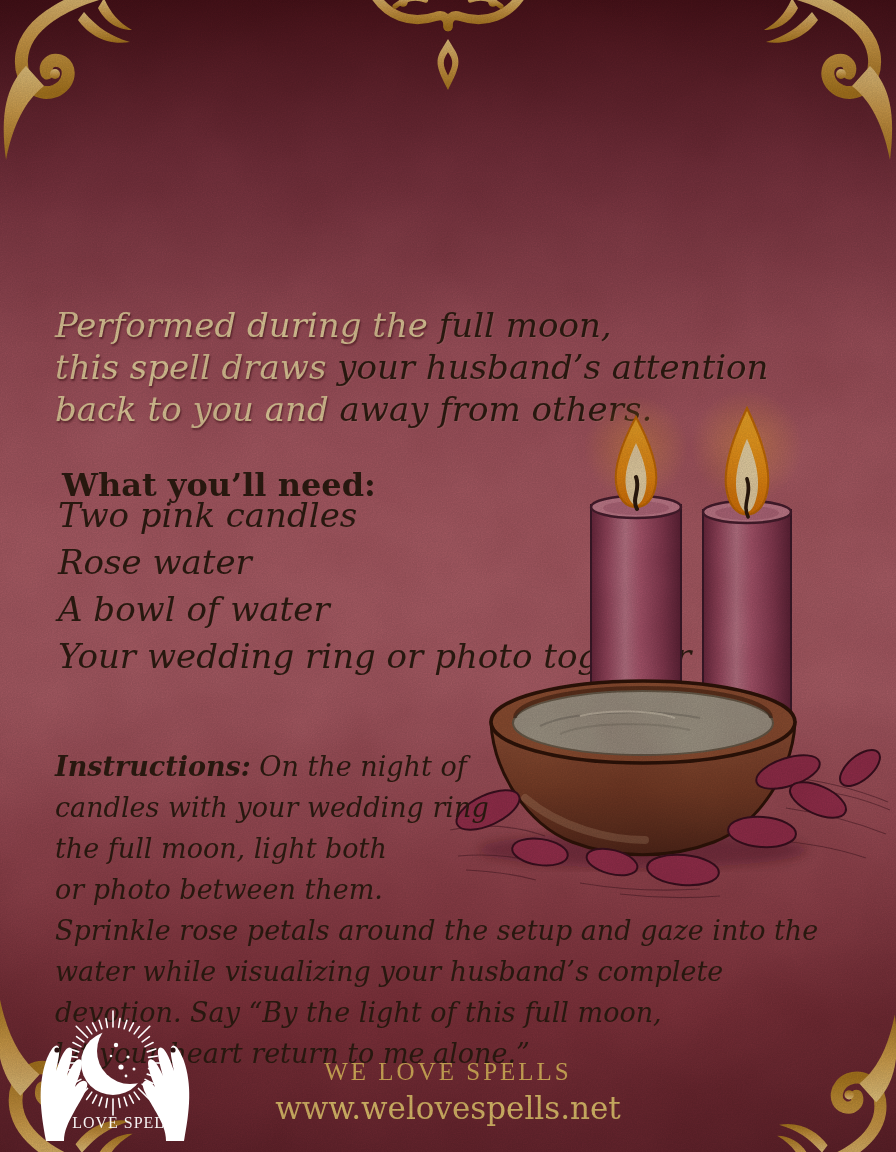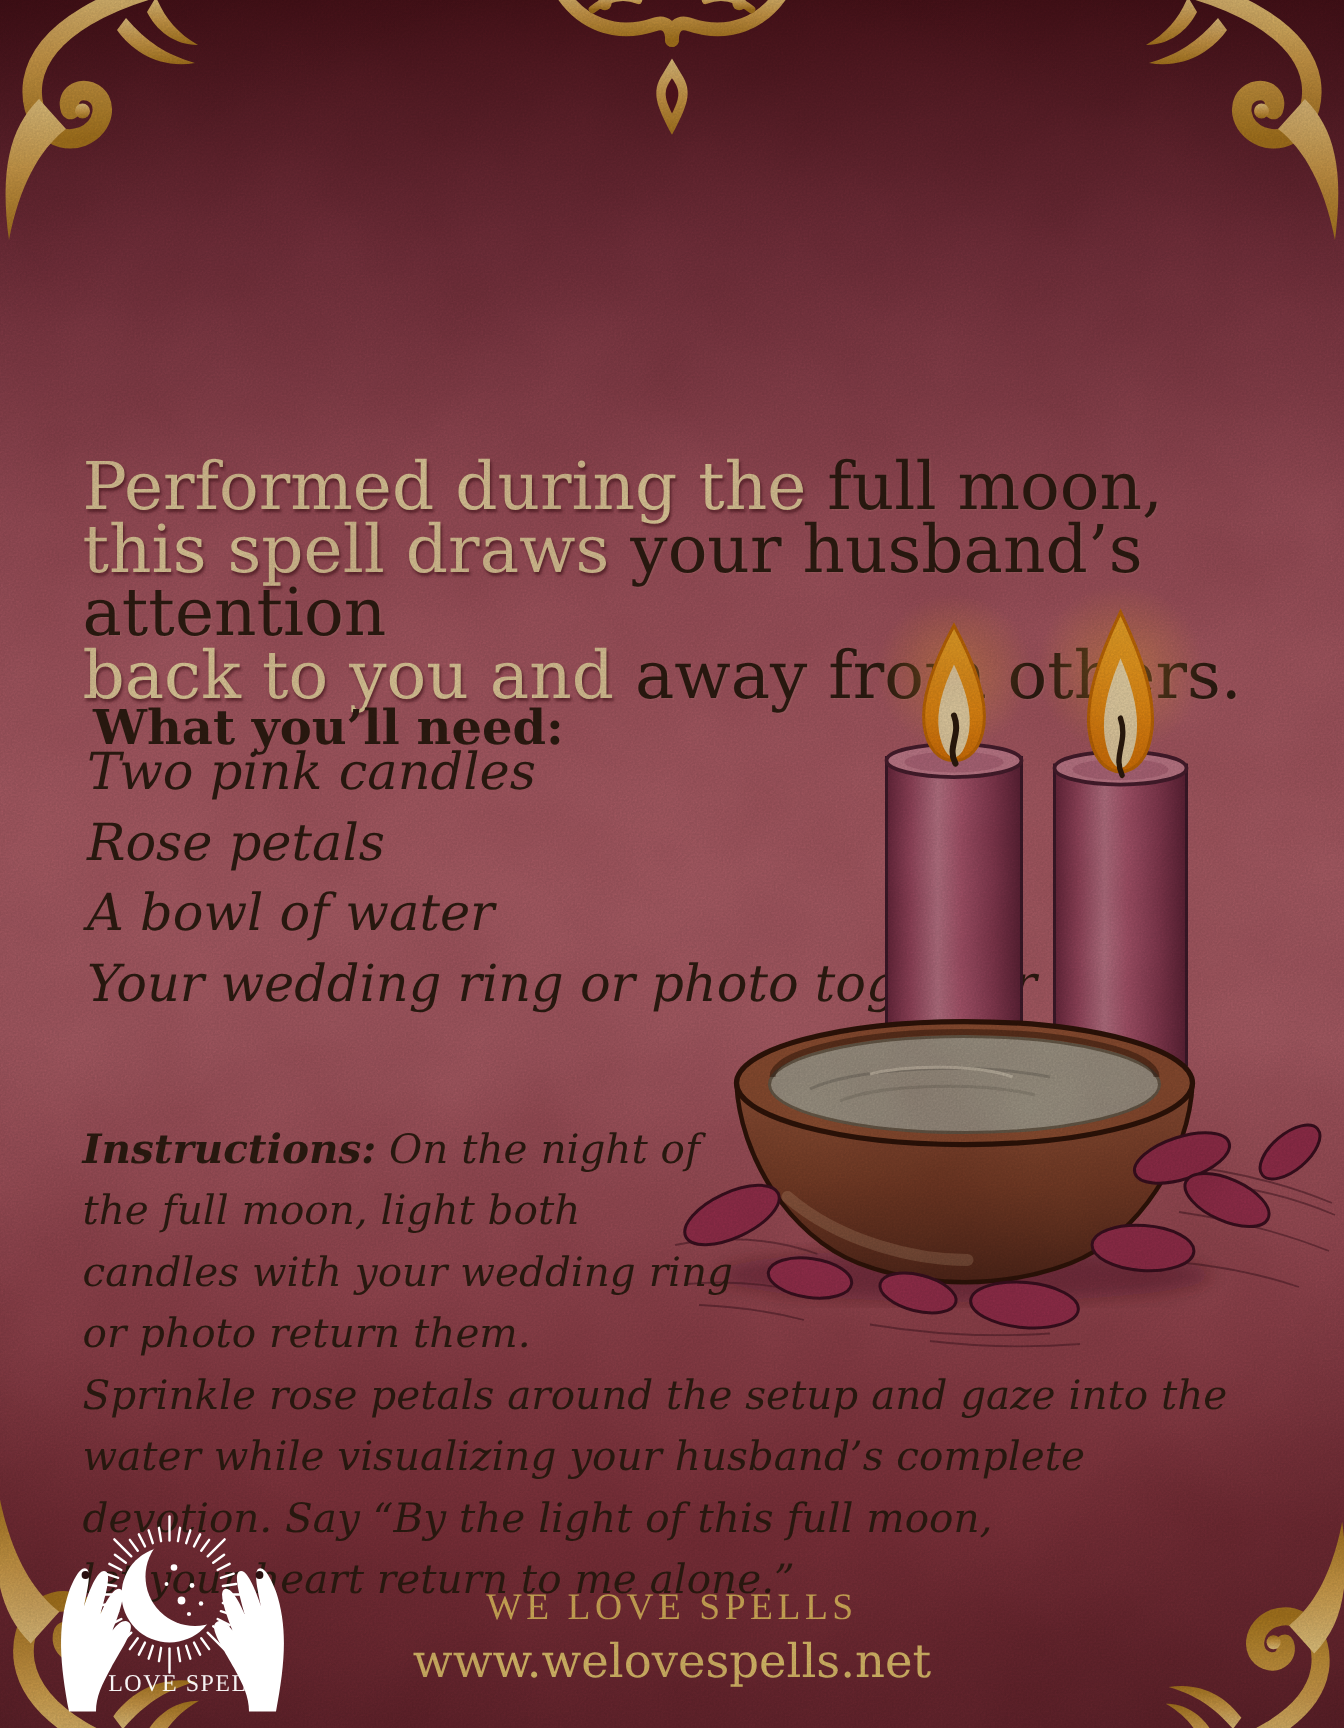--- a/index.html
+++ b/index.html
@@ -17,21 +17,21 @@
   .corner.bl{left:-14px;bottom:-22px;width:160px;height:180px;transform:scale(-1,-1);}
   .corner.br{right:-10px;bottom:-20px;width:140px;height:160px;transform:scale(1,-1);}
   .crest{position:absolute;left:366px;top:-10px;width:164px;height:106px;pointer-events:none;}
   .title{position:absolute;left:0;top:96px;width:896px;text-align:right;
     font-weight:bold;font-size:76px;line-height:88px;letter-spacing:2px;
     background:linear-gradient(180deg,#f6e19b 0%,#ddab4a 48%,#bc8326 70%,#ecc765 100%);
     -webkit-background-clip:text;background-clip:text;color:transparent;
     filter:drop-shadow(3px 4px 3px rgba(40,0,8,.55));}
   .title .l1{transform:translateX(26px);}
   .title .l2{transform:translateX(54px);}
-  .intro{position:absolute;left:55px;top:304px;font-size:44px;line-height:42px;}
+  .intro{position:absolute;left:55px;top:304px;font-style:italic;font-size:34px;line-height:42px;}
   .light{color:#ecd9a4;text-shadow:1px 2px 2px rgba(55,8,14,.55);}
   .dark{color:#2f1d12;text-shadow:1px 1px 1px rgba(240,210,180,.12);}
   .needs-head{position:absolute;left:62px;top:466px;font-size:32px;font-weight:bold;color:#2f1d12;}
   .needs{position:absolute;left:58px;top:492px;font-style:italic;font-size:34px;line-height:47px;color:#2f1d12;}
   .instr{position:absolute;left:55px;top:746px;font-style:italic;font-size:27px;line-height:41px;color:#2f1d12;}
   .instr .bold{font-weight:bold;}
   .illus{position:absolute;left:430px;top:378px;width:466px;height:540px;pointer-events:none;}
   .petal{fill:#9c3150;stroke:#3c1020;stroke-width:2;}
   .logo{position:absolute;left:16px;top:1010px;width:198px;height:138px;z-index:5;}
   .logo-text{position:absolute;left:0px;top:1114px;width:230px;text-align:center;z-index:6;
@@ -129,21 +129,21 @@
 
   <div class="intro">
     <div><span class="light">Performed during the </span><span class="dark">full moon,</span></div>
     <div><span class="light">this spell draws </span><span class="dark">your husband’s attention</span></div>
     <div><span class="light">back to you and </span><span class="dark">away from others.</span></div>
   </div>
 
   <div class="needs-head">What you’ll need:</div>
   <div class="needs">
     <div>Two pink candles</div>
-    <div>Rose petals</div>
+    <div>Rose water</div>
     <div>A bowl of water</div>
     <div>Your wedding ring or photo together</div>
   </div>
 
   <svg class="illus" viewBox="0 0 466 540">
     <circle cx="206" cy="70" r="52" fill="url(#glowg)"></circle>
     <circle cx="317" cy="68" r="56" fill="url(#glowg)"></circle>
 
     <g>
       <rect x="161" y="127" width="90" height="205" fill="url(#candg)" stroke="#3f1a2b" stroke-width="2"></rect>
@@ -199,23 +199,23 @@
         <ellipse cx="253" cy="492" rx="36" ry="15" transform="rotate(5 253 492)" class="petal"></ellipse>
         <ellipse cx="358" cy="394" rx="33" ry="14" transform="rotate(-18 358 394)" class="petal"></ellipse>
         <ellipse cx="388" cy="422" rx="30" ry="14" transform="rotate(24 388 422)" class="petal"></ellipse>
         <ellipse cx="332" cy="454" rx="34" ry="15" transform="rotate(4 332 454)" class="petal"></ellipse>
         <ellipse cx="430" cy="390" rx="24" ry="12" transform="rotate(-40 430 390)" class="petal"></ellipse>
       </g>
   </svg>
 
   <div class="instr">
     <div><span class="bold">Instructions:</span> <span>On the night of</span></div>
+    <div>candles with your wedding ring</div>
     <div>the full moon, light both</div>
-    <div>candles with your wedding ring</div>
-    <div>or photo return them.</div>
+    <div>or photo between them.</div>
     <div>Sprinkle rose petals around the setup and gaze into the</div>
     <div>water while visualizing your husband’s complete</div>
     <div>devotion. Say “By the light of this full moon,</div>
     <div>let your heart return to me alone.”</div>
   </div>
 
   <svg class="logo" viewBox="0 0 198 132">
     <g stroke="#ffffff" stroke-width="1.6" stroke-linecap="round">
         <line x1="133" y1="50" x2="149" y2="50"></line>
         <line x1="132.55678026142496" y1="55.63164074144831" x2="141.4459753267812" y2="57.03955092681039"></line>

